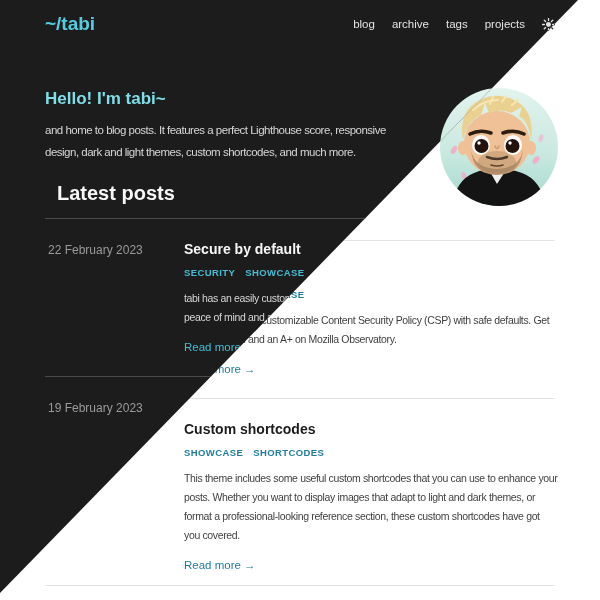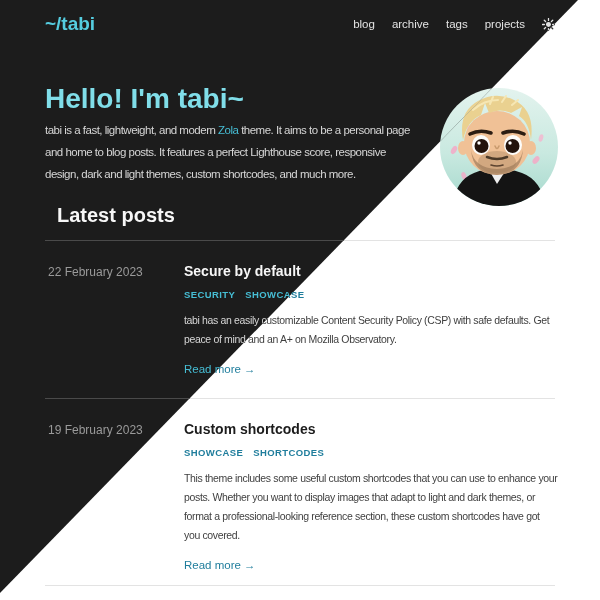--- a/index.html
+++ b/index.html
@@ -16,21 +16,21 @@
     --primary:#46bdd4; --logo:#55cde0; --hello:#80dee9; --nav:#e3e3e3;
     --hr:#4a4a4a; z-index:2;
     clip-path:polygon(0 0, 578px 0, 0 593px);
   }
   a{text-decoration:none;color:inherit;cursor:pointer;}
   header{display:flex;justify-content:space-between;align-items:center;padding:13px 45px 0;}
   .logo{font-size:19px;font-weight:bold;line-height:22px;color:var(--logo);}
   nav{display:flex;align-items:center;gap:17px;font-size:11.5px;color:var(--nav);}
   .theme-toggle{background:none;border:0;padding:0;margin:0;color:var(--nav);display:flex;align-items:center;cursor:pointer;}
   main{padding:0 45px;}
-  .hero h1{margin:48px 0 0;font-size:28px;line-height:32px;font-weight:bold;color:var(--hello);}
+  .hero h1{margin:48px 0 0;font-size:17px;line-height:32px;font-weight:bold;color:var(--hello);}
   .intro{margin:4px 0 0;font-size:11.5px;letter-spacing:-0.5px;line-height:22px;color:var(--text);}
   .intro .line{display:block;white-space:nowrap;}
   .inline-link{color:var(--primary);}
   .latest{margin-top:17px;}
   .latest h2{margin:12px;font-size:20px;line-height:26px;font-weight:bold;color:var(--heading);}
   hr{border:0;border-top:1px solid var(--hr);margin:0;}
   .hr-a{margin-top:4px;}
   .hr-b{margin-top:21px;}
   .hr-c{margin-top:12px;}
   .post{display:flex;margin-top:21px;}
@@ -198,21 +198,20 @@
           </svg>
         </button>
       </nav>
     </header>
 
     <main>
 
       <section class="hero">
         <h1>Hello! I'm tabi~</h1>
         <p class="intro">
-          <span class="line"><span>tabi is a fast, lightweight, and modern </span><a class="inline-link">Zola</a><span> theme. It aims to be a personal page</span></span>
           <span class="line">and home to blog posts. It features a perfect Lighthouse score, responsive</span>
           <span class="line">design, dark and light themes, custom shortcodes, and much more.</span>
         </p>
       </section>
 
       <section class="latest">
         <h2>Latest posts</h2>
         <hr class="hr-a">
 
         <article class="post">

